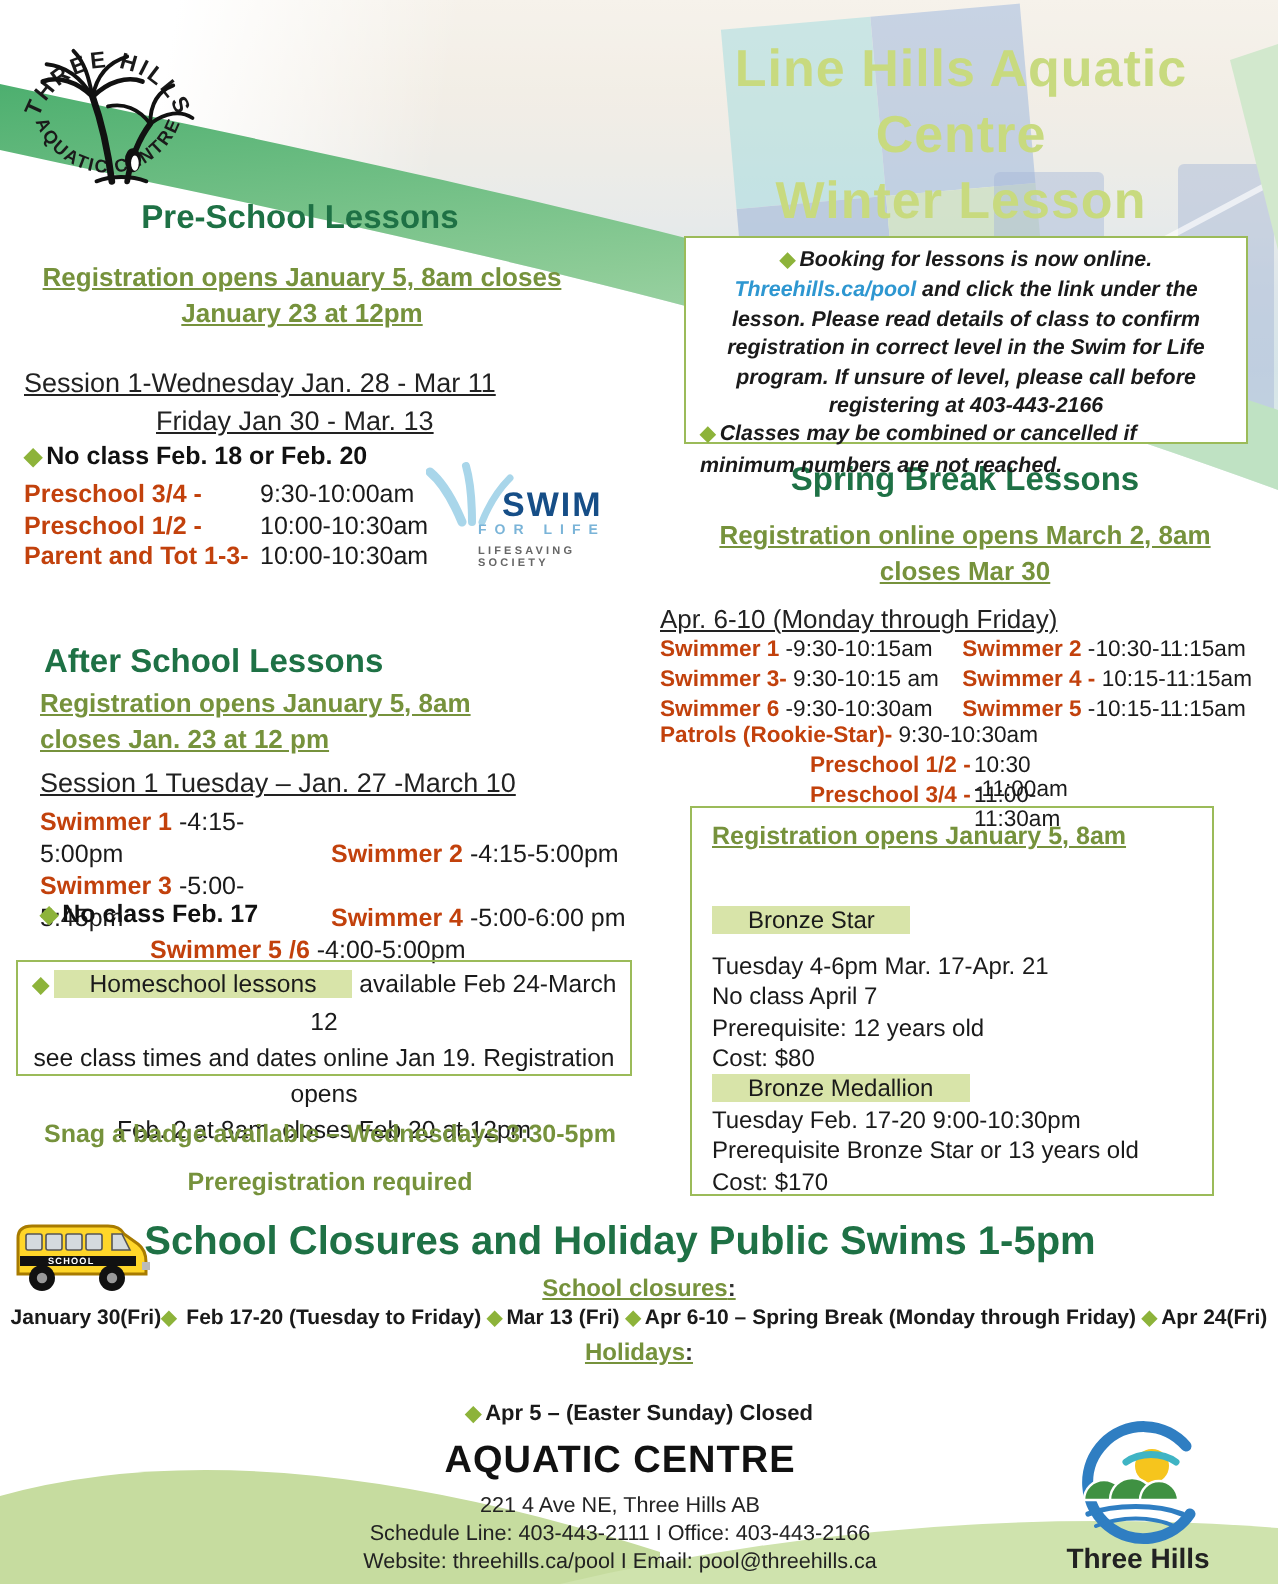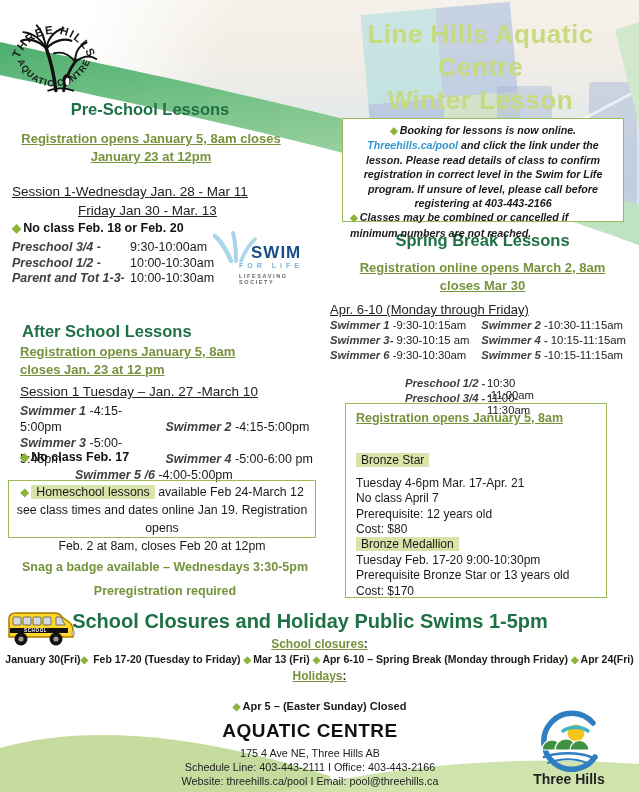--- a/index.html
+++ b/index.html
@@ -25,26 +25,26 @@
   .wash{position:absolute; inset:0;
         background:linear-gradient(100deg,#fff 0%,#fff 13%,rgba(255,255,255,0) 34%),
                    rgba(255,255,255,.38);}
   .swoosh-svg{position:absolute; left:0; top:0;}
   .banner-title{position:absolute; left:328px; top:18px; width:305px; text-align:center;
                 font-size:26px; font-weight:700; line-height:33px; color:#c8da7f; letter-spacing:.5px;}
   .thac-logo{position:absolute; left:6px; top:6px;}
 
   
   .dm{color:#8db33a; font-style:normal; margin:0 2px 0 0; font-size:.95em;}
-  .hl{background:#d8e4a9; padding:0 5px;}
+  .hl{background:#d8e4a9; padding:0 18px;}
   .sec-head{font-size:16.5px; font-weight:700; color:#1e7145;}
   .reg{font-size:13px; font-weight:700; color:#76923c; text-decoration:underline; line-height:18px;}
   .sess{font-size:13.5px; color:#222; text-decoration:underline;}
   .noclass{font-size:12.5px; font-weight:700; color:#111;}
-  .lab{font-weight:700; color:#404040;font-style:italic;}
+  .lab{font-weight:700; color:#c2410c;}
 
   
   .ps-head{left:0; top:100px; width:300px; text-align:center;}
   .ps-reg{left:8px; top:130px; width:286px; text-align:center;}
   .ps-sess1{left:12px; top:184px;}
   .ps-sess2{left:78px; top:203px;}
   .ps-noclass{left:12px; top:221px;}
   .ps-rows{left:12px; top:240px; width:230px; font-size:12.5px; line-height:15.5px;}
   .ps-rows .t{position:absolute; left:118px;}
   .ps-rows .r{position:relative; height:15.5px;}
@@ -255,20 +255,21 @@
     </div>
     <div>
       <span class="cA"><span class="lab">Swimmer 3-</span><span> 9:30-10:15 am</span></span>
       <span><span class="lab">Swimmer 4 -</span><span> 10:15-11:15am</span></span>
     </div>
     <div>
       <span class="cA"><span class="lab">Swimmer 6</span><span> -9:30-10:30am</span></span>
       <span><span class="lab">Swimmer 5</span><span> -10:15-11:15am</span></span>
     </div>
   </div>
+  <div class="abs patrols"><span class="lab">Patrols (Rookie-Star)-</span><span> 9:30-10:30am</span></div>
   <div class="abs sb-pre sb-pre1"><span class="lab">Preschool 1/2 -</span><span class="t">10:30 -11:00am</span></div>
   <div class="abs sb-pre sb-pre2"><span class="lab">Preschool 3/4 -</span><span class="t">11:00-11:30am</span></div>
 
   <div class="abs bz-box">
     <div class="bz-head">Registration opens January 5, 8am</div>
     <div class="bz-gap"></div>
     <div><span class="hl">Bronze Star</span></div>
     <div class="bz-sm"></div>
     <div style="margin-top:6px">Tuesday 4-6pm Mar. 17-Apr. 21</div>
     <div>No class April 7</div>
@@ -301,21 +302,21 @@
   <div class="abs cl-line1"><span>January 30(Fri)</span><span class="dm">◆</span><span> Feb 17-20 (Tuesday to Friday) </span><span class="dm">◆</span><span>Mar 13 (Fri) </span><span class="dm">◆</span><span>Apr 6-10 – Spring Break (Monday through Friday) </span><span class="dm">◆</span><span>Apr 24(Fri)</span></div>
   <div class="abs cl-sub cl-sub2"><span>Holidays</span><span class="colon">:</span></div>
   <div class="abs cl-hol2"><span class="dm">◆</span><span>Apr 5 – (Easter Sunday) Closed</span></div>
 
   <svg class="hills-svg" width="639" height="70" viewBox="0 0 639 70">
     <path d="M0,70 L0,26 Q130,-10 330,54 L330,70 Z" fill="#c6dc9f"></path>
     <path d="M280,70 Q460,28 639,42 L639,70 Z" fill="#cfe3ad"></path>
   </svg>
 
   <div class="abs ft ft-title">AQUATIC CENTRE</div>
-  <div class="abs ft ft-line ft-addr">175 4 Ave NE, Three Hills AB</div>
+  <div class="abs ft ft-line ft-addr">221 4 Ave NE, Three Hills AB</div>
   <div class="abs ft ft-line ft-phone">Schedule Line: 403-443-2111 I Office: 403-443-2166</div>
   <div class="abs ft ft-line ft-web">Website: threehills.ca/pool I Email: pool@threehills.ca</div>
 
   <svg class="town-logo" width="84" height="80" viewBox="0 0 84 80">
     <path d="M66,13 A28,28 0 1 0 68,47" fill="none" stroke="#2f7ec2" stroke-width="5.5" stroke-linecap="round"></path>
     <circle cx="49" cy="23" r="8.5" fill="#f6c51d"></circle>
     <path d="M36,21 C43,16 54,16 61,21" stroke="#3fb4c4" stroke-width="3.5" fill="none" stroke-linecap="round"></path>
     <path d="M15,40 A10,10 0 0 1 35,40 Z" fill="#3f9142" stroke="#fff" stroke-width="1.2"></path>
     <path d="M28,40 A11,11 0 0 1 50,40 Z" fill="#3f9142" stroke="#fff" stroke-width="1.2"></path>
     <path d="M43,40 A9.5,9.5 0 0 1 62,40 Z" fill="#3f9142" stroke="#fff" stroke-width="1.2"></path>

